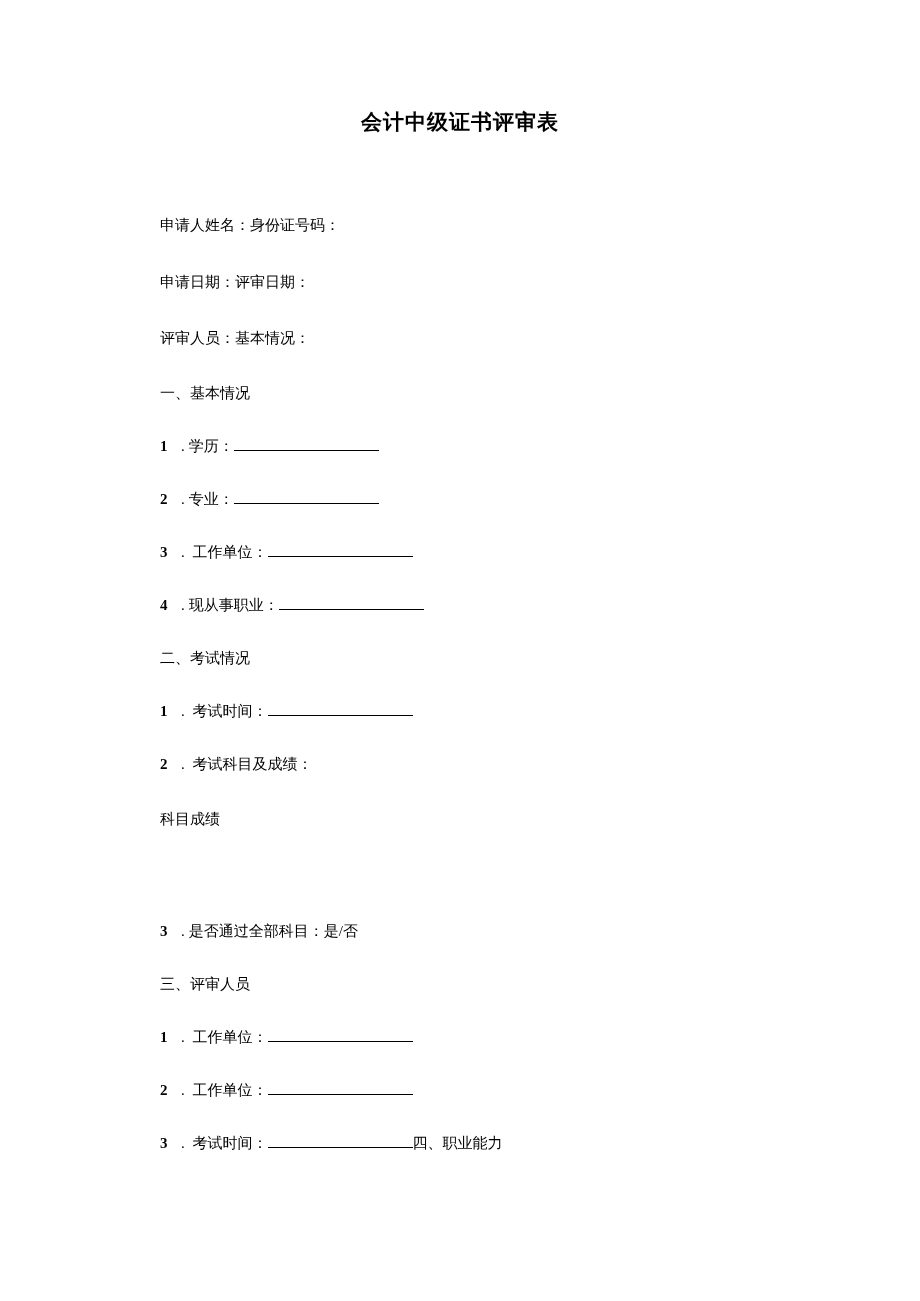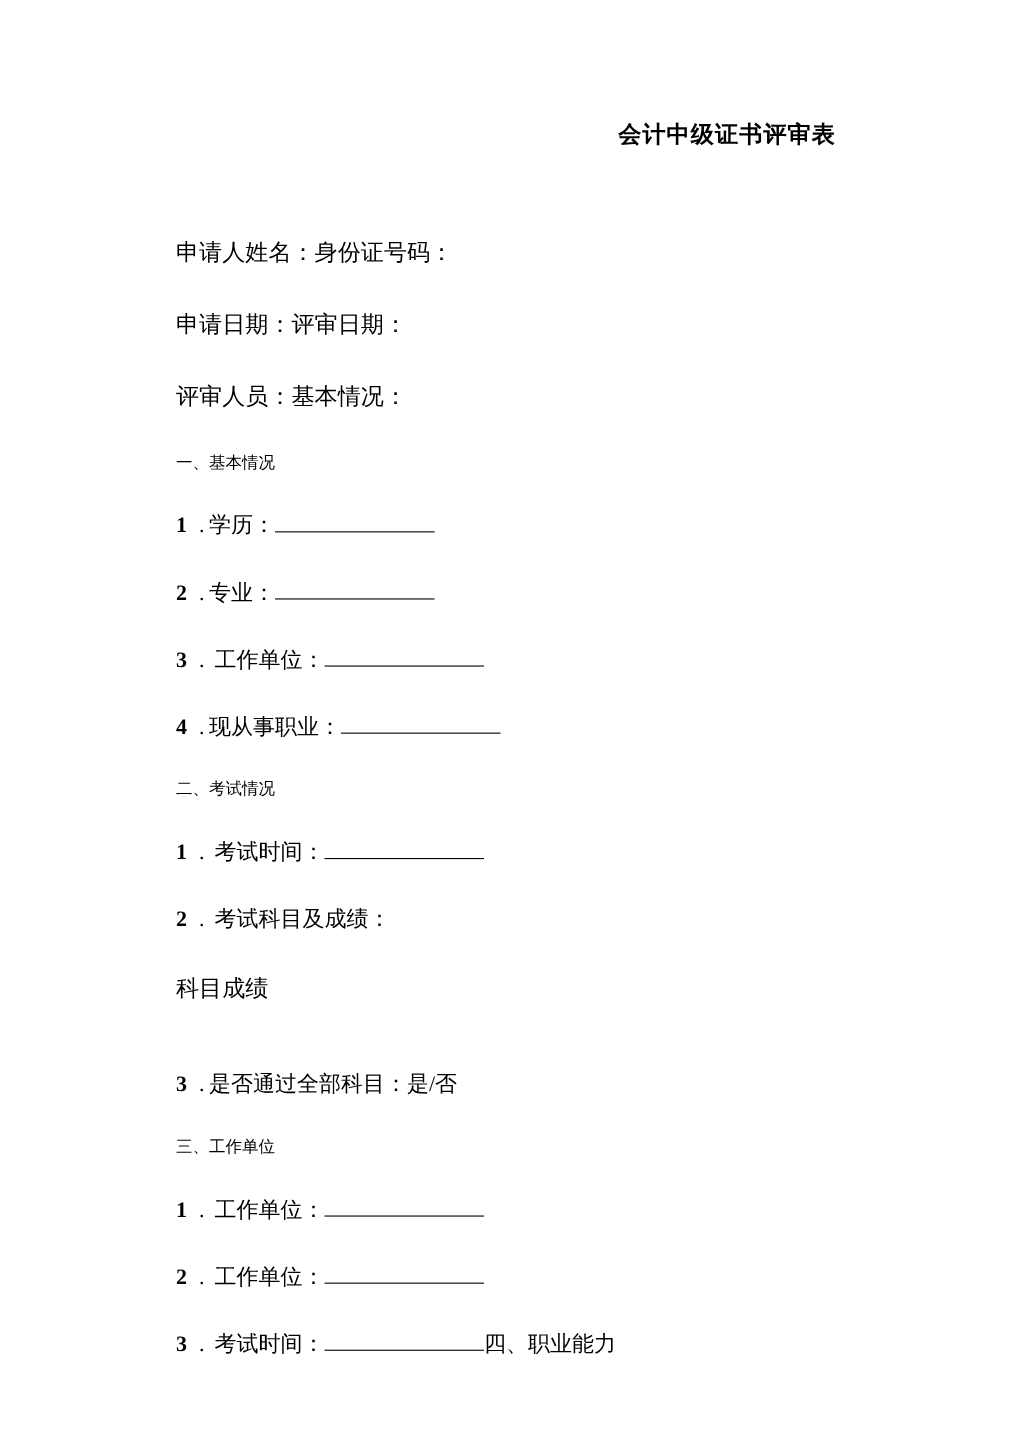--- a/index.html
+++ b/index.html
@@ -9,58 +9,58 @@
     }
     body {
       background: #ffffff;
       font-family: "SimSun", "宋体", serif;
       width: 920px;
       height: 1301px;
       padding: 108px 160px 0 160px;
       color: #000;
     }
     .title {
-      text-align: right;
+      text-align: center;
       font-size: 21px;
       font-weight: 600;
       margin-bottom: 78px;
       letter-spacing: 1px;
     }
     .line {
-      font-size: 21px;
+      font-size: 15px;
       margin-bottom: 34px;
       line-height: 1.5;
     }
     .section-head {
       font-size: 15px;
       margin-bottom: 34px;
       margin-top: 16px;
     }
     .numbered {
-      font-size: 20px;
+      font-size: 15px;
       margin-bottom: 34px;
     }
     .numbered .num {
       font-weight: bold;
       font-family: "Times New Roman", serif;
       display: inline-block;
       min-width: 18px;
     }
     .numbered .dot {
       margin: 0 4px 0 3px;
     }
     .blank {
       display: inline-block;
       border-bottom: 1px solid #000;
       width: 145px;
       vertical-align: baseline;
       height: 12px;
     }
     .gap-big {
-      margin-bottom: 58px;
+      margin-bottom: 92px;
     }
   </style>
 </head>
 <body>
 
 <div class="title">会计中级证书评审表</div>
 
 <div class="line">申请人姓名：身份证号码：</div>
 <div class="line">申请日期：评审日期：</div>
 <div class="line">评审人员：基本情况：</div>
@@ -92,21 +92,21 @@
 <div class="numbered">
   <span class="num">2</span><span class="dot">.</span><span> 考试科目及成绩：</span>
 </div>
 
 <div class="line gap-big">科目成绩</div>
 
 <div class="numbered">
   <span class="num">3</span><span class="dot">.</span><span>是否通过全部科目：是/否</span>
 </div>
 
-<div class="section-head">三、工作单位</div>
+<div class="section-head">三、评审人员</div>
 
 <div class="numbered">
   <span class="num">1</span><span class="dot">.</span><span> 工作单位：</span><span class="blank"></span>
 </div>
 
 <div class="numbered">
   <span class="num">2</span><span class="dot">.</span><span> 工作单位：</span><span class="blank"></span>
 </div>
 
 <div class="numbered">

